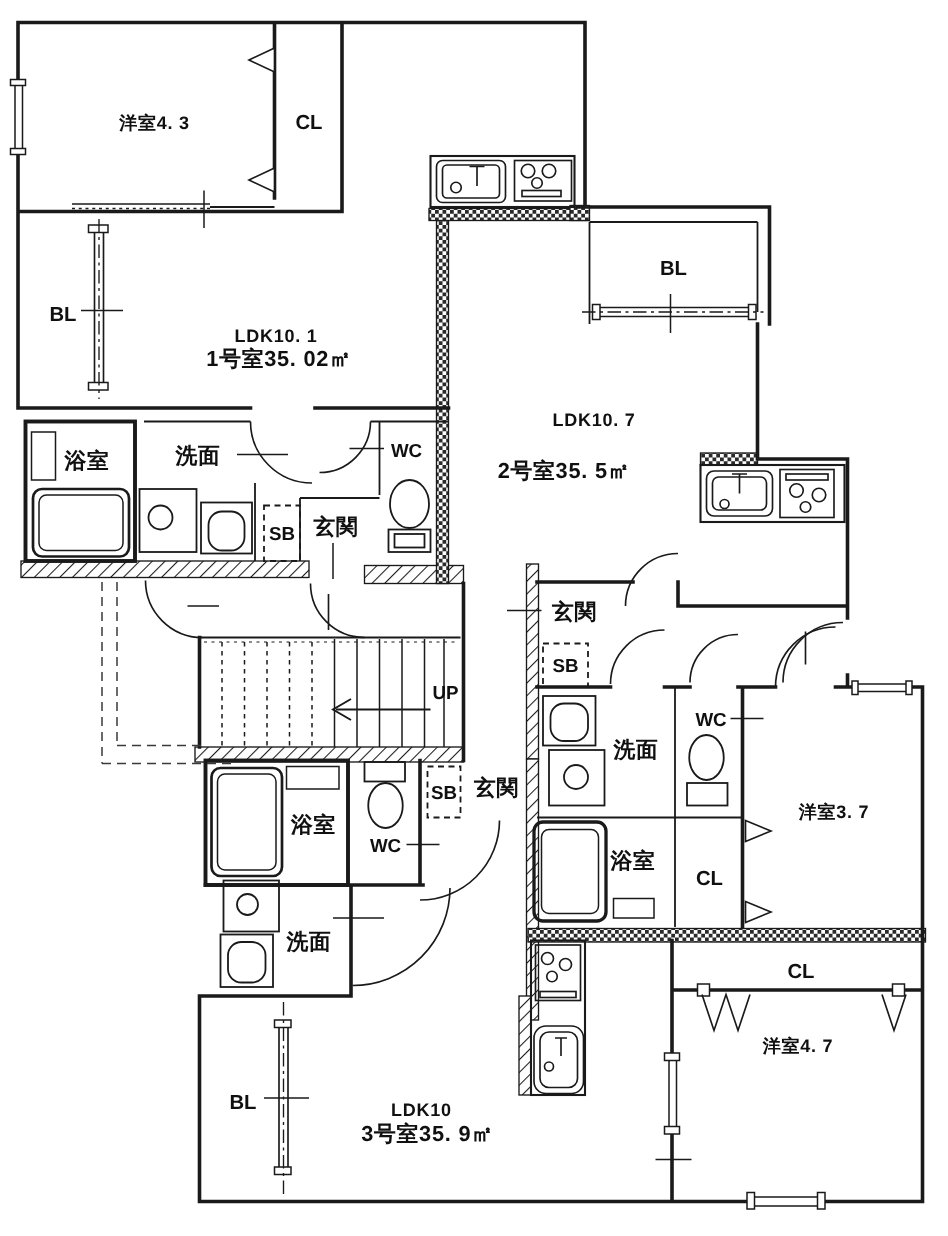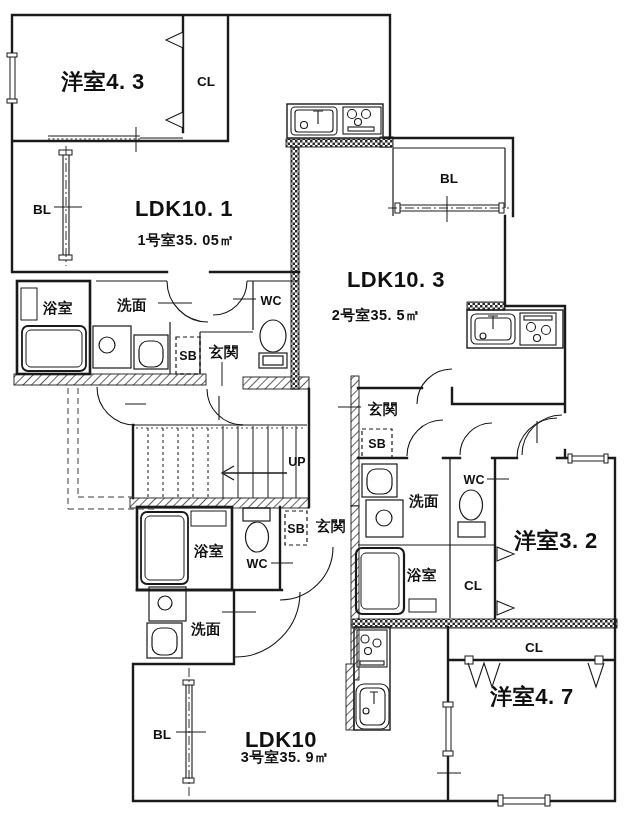--- a/index.html
+++ b/index.html
@@ -13,21 +13,21 @@
   #plan svg{position:absolute;left:0;top:0;}
   .lbl{
     position:absolute;
     transform:translate(-50%,-50%);
     font-weight:700;
     color:#101010;
     white-space:nowrap;
     letter-spacing:0.5px;
     line-height:1;
   }
-  .s16{font-size:22px}
+  .s16{font-size:12px}
   .s15{font-size:14.5px}
   .s14{font-size:13.5px;letter-spacing:0;}
   .s13{font-size:12.5px;letter-spacing:0;text-align:right;}
 </style>
 </head>
 <body>
 
 <div id="plan">
 
 <svg width="632" height="824" viewBox="0 0 632 824">
@@ -256,36 +256,36 @@
   </g>
 
   <g stroke="#1a1a1a" stroke-width="1" fill="none">
     <path d="M158,303 H192 M233,299 H256 M222,362 V386 M338,407 H361 M487,479 H509 M271,563 H293 M222,612 H256"></path>
   </g>
 </svg>
 
 <div class="lbl s16" style="left:103px;top:82px">洋室4. 3</div>
 <div class="lbl s14" style="left:206px;top:82px">CL</div>
 <div class="lbl s14" style="left:42px;top:210px">BL</div>
-<div class="lbl s16" style="left:184px;top:209px">LDK10. 1</div>
-<div class="lbl s15" style="left:186px;top:240px">1号室35. 05㎡</div>
+<div class="lbl s16" style="left:184px;top:224px">LDK10. 1</div>
+<div class="lbl s15" style="left:186px;top:240px">1号室35. 02㎡</div>
 <div class="lbl s15" style="left:58px;top:308px">浴室</div>
 <div class="lbl s15" style="left:132px;top:305px">洗面</div>
 <div class="lbl s13" style="left:271px;top:301px">WC</div>
 <div class="lbl s13" style="left:188px;top:356px">SB</div>
 <div class="lbl s15" style="left:224px;top:352px">玄関</div>
 
 <div class="lbl s14" style="left:449px;top:179px">BL</div>
-<div class="lbl s16" style="left:396px;top:280px">LDK10. 3</div>
+<div class="lbl s16" style="left:396px;top:280px">LDK10. 7</div>
 <div class="lbl s15" style="left:376px;top:315px">2号室35. 5㎡</div>
 <div class="lbl s15" style="left:383px;top:409px">玄関</div>
 <div class="lbl s13" style="left:377px;top:444px">SB</div>
 <div class="lbl s15" style="left:424px;top:501px">洗面</div>
 <div class="lbl s13" style="left:474px;top:480px">WC</div>
-<div class="lbl s16" style="left:556px;top:541px">洋室3. 2</div>
+<div class="lbl s16" style="left:556px;top:541px">洋室3. 7</div>
 <div class="lbl s15" style="left:422px;top:575px">浴室</div>
 <div class="lbl s14" style="left:473px;top:586px">CL</div>
 
 <div class="lbl s13" style="left:297px;top:462px">UP</div>
 
 <div class="lbl s15" style="left:209px;top:551px">浴室</div>
 <div class="lbl s13" style="left:257px;top:564px">WC</div>
 <div class="lbl s13" style="left:296px;top:529px">SB</div>
 <div class="lbl s15" style="left:331px;top:526px">玄関</div>
 <div class="lbl s15" style="left:206px;top:629px">洗面</div>

